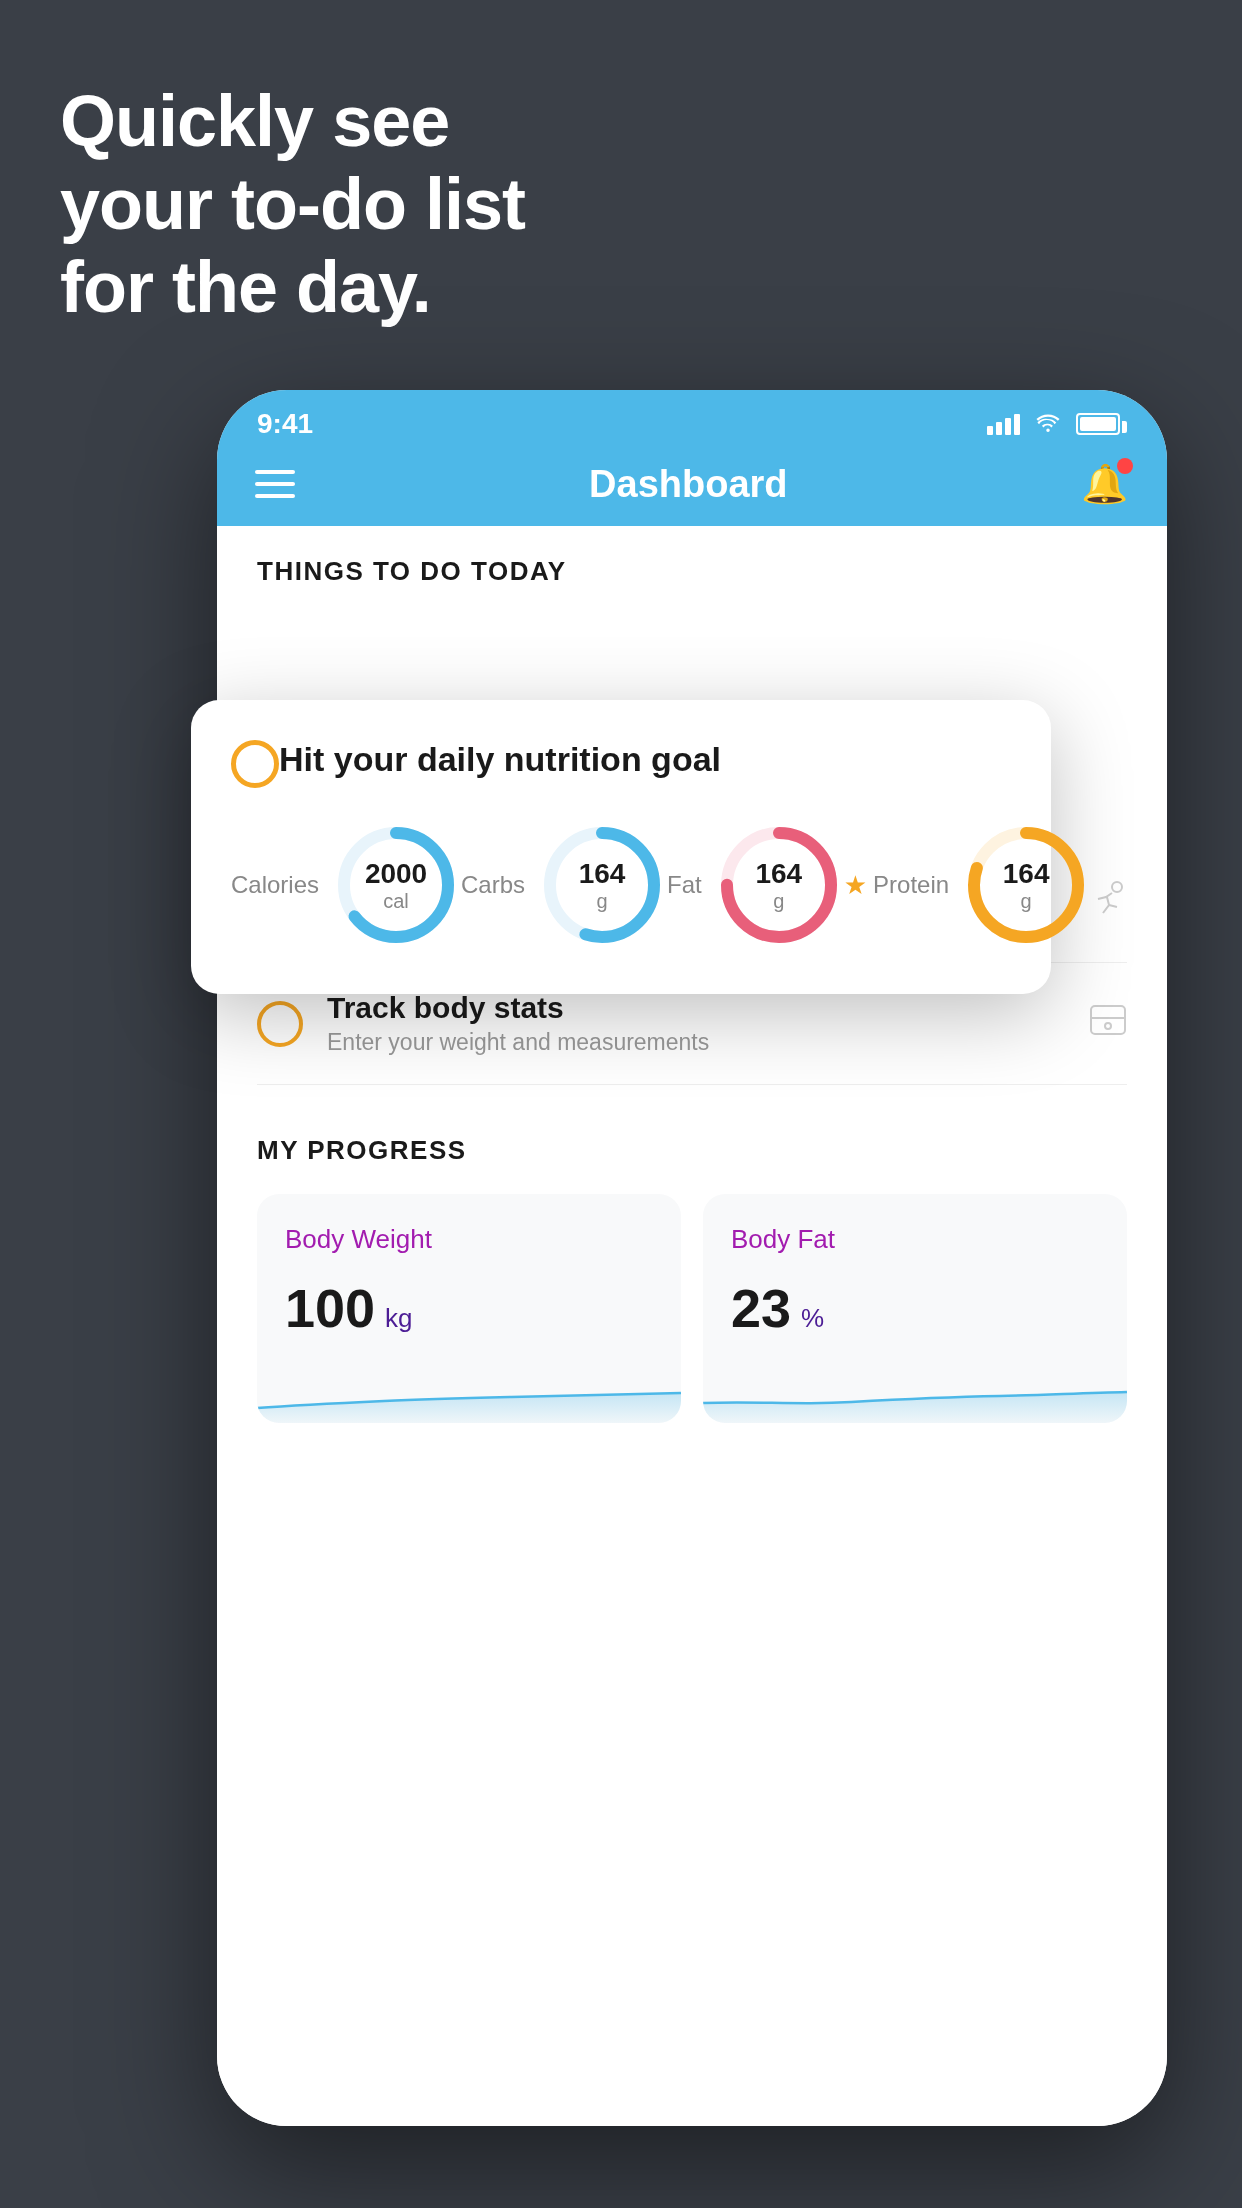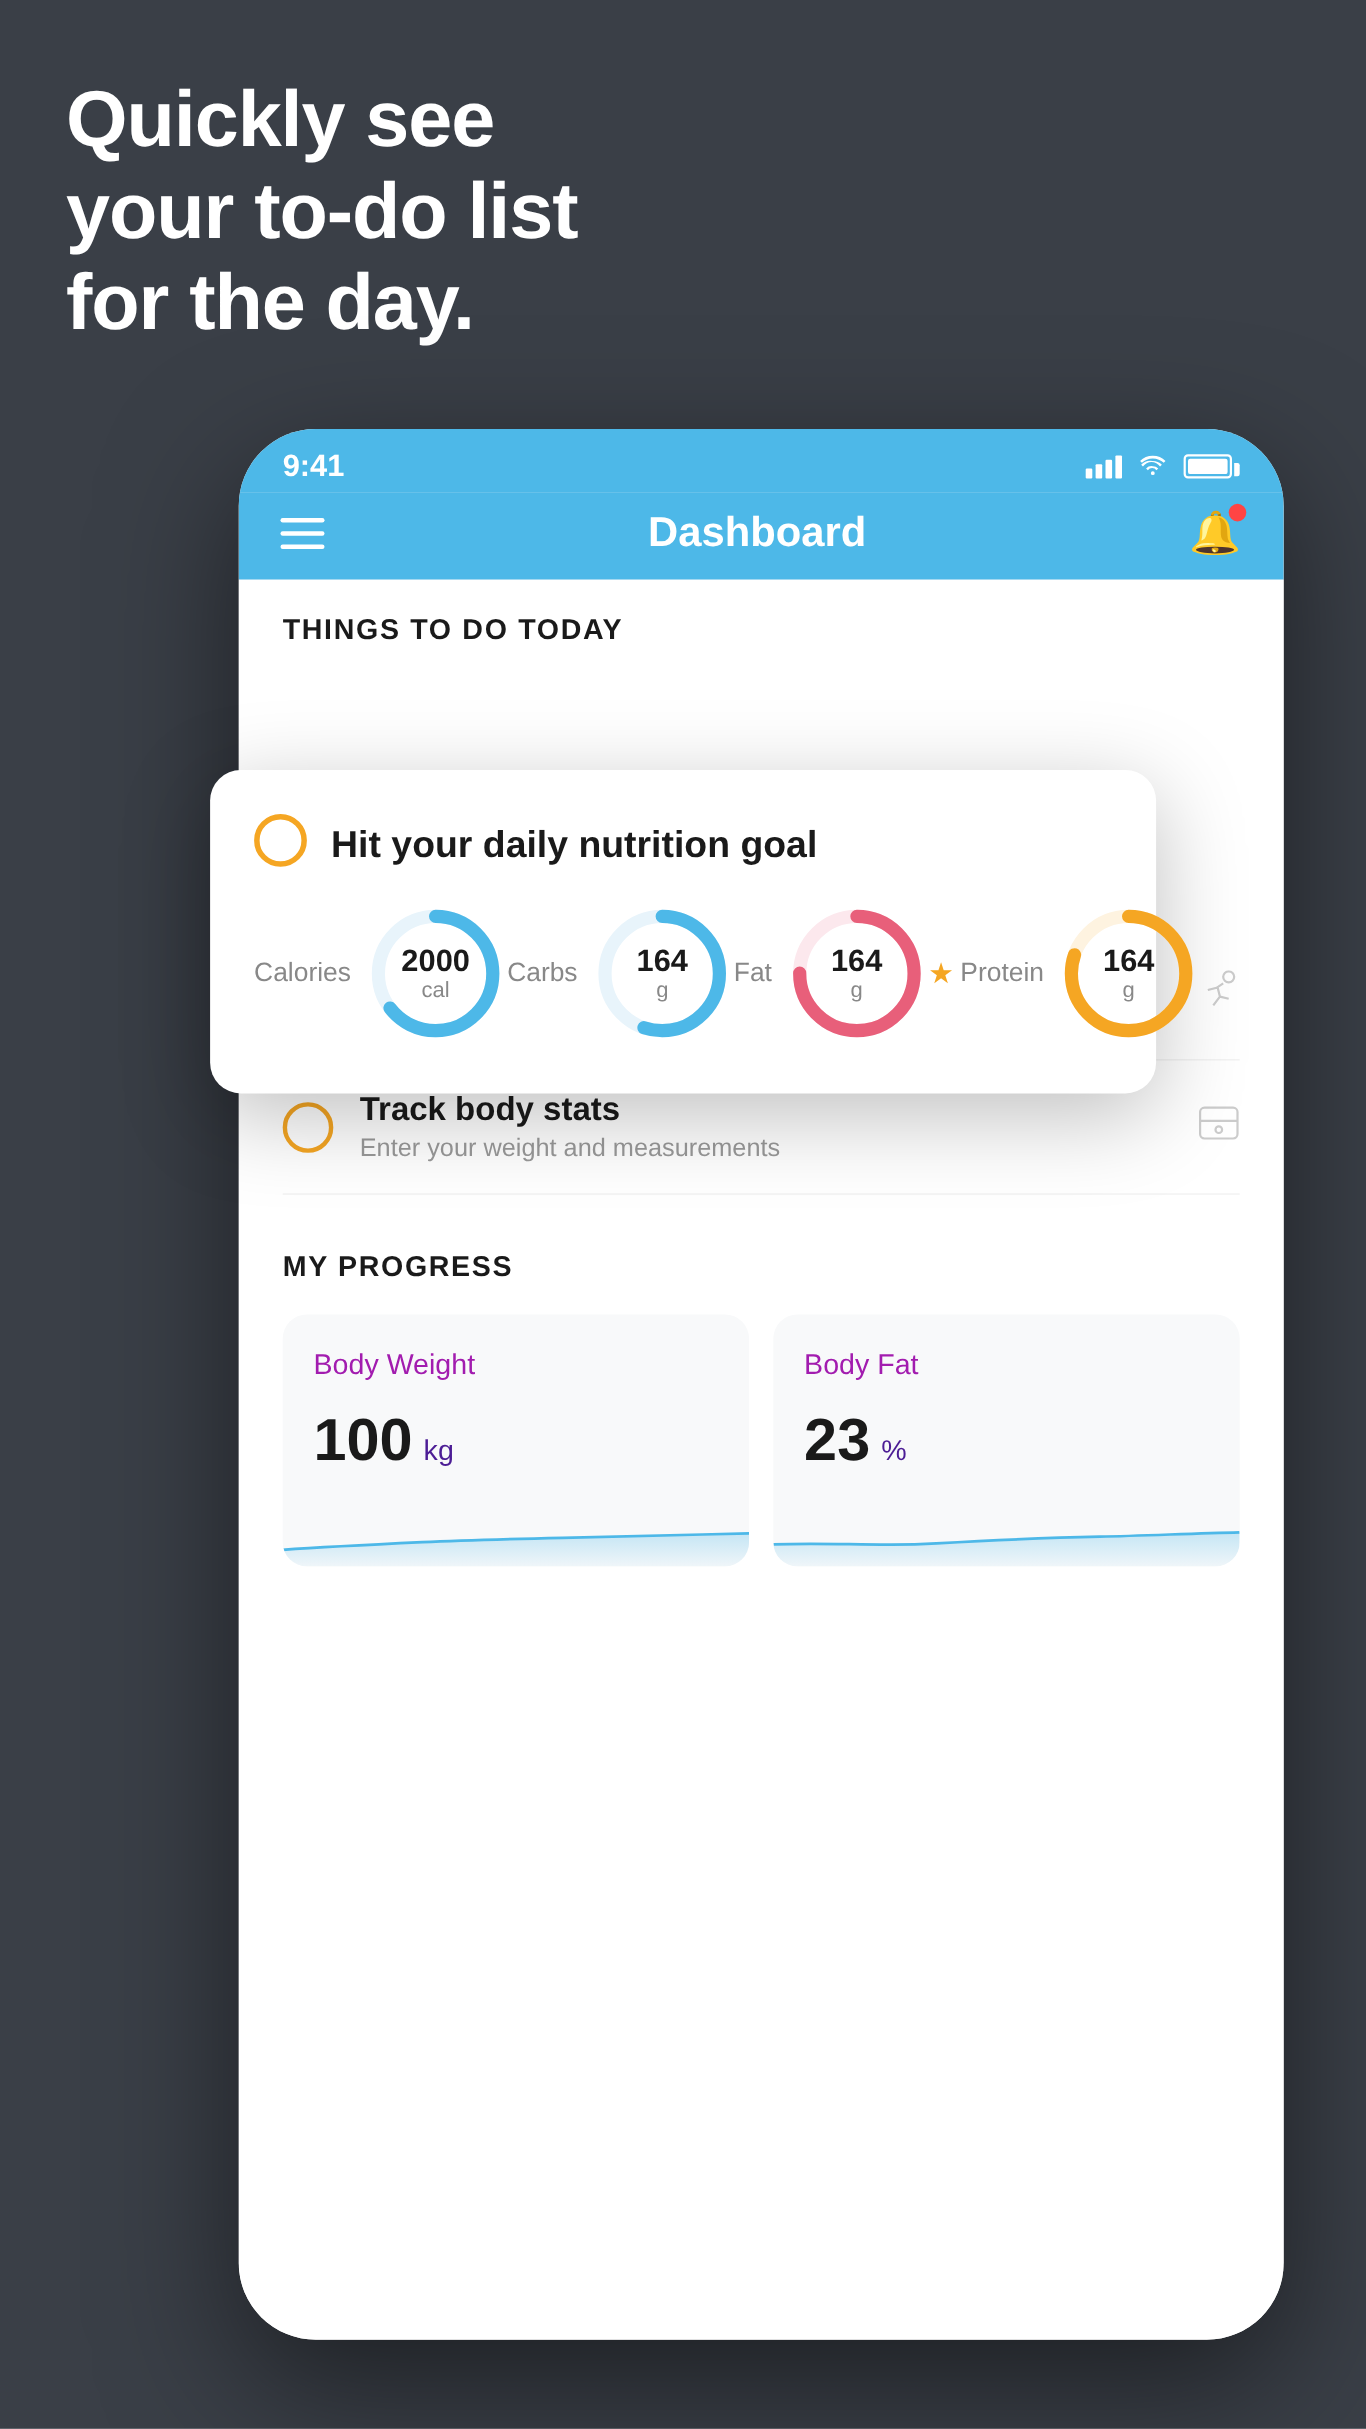--- a/index.html
+++ b/index.html
@@ -8,21 +8,21 @@
       width: 1242px;
       height: 2208px;
       background-color: #3a3f47;
       font-family: -apple-system, BlinkMacSystemFont, 'Helvetica Neue', Arial, sans-serif;
       overflow: hidden;
       position: relative;
     }
 
     .hero-text {
       position: absolute;
-      top: 68px;
+      top: 80px;
       left: 60px;
       color: #ffffff;
       font-size: 72px;
       font-weight: 800;
       line-height: 1.15;
       letter-spacing: -1px;
     }
 
     
     .phone-wrapper {
@@ -128,22 +128,21 @@
       width: 860px;
       background: #ffffff;
       border-radius: 28px;
       padding: 40px 40px 44px;
       box-shadow: 0 20px 80px rgba(0,0,0,0.25);
       z-index: 10;
     }
 
     .card-title-row {
       display: flex;
-      align-items: flex-end;
-      gap: 22px;
+      align-items: flex-start;
       margin-bottom: 32px;
     }
 
     .circle-check {
       width: 48px;
       height: 48px;
       border-radius: 50%;
       border: 5px solid #f5a623;
       flex-shrink: 0;
     }

